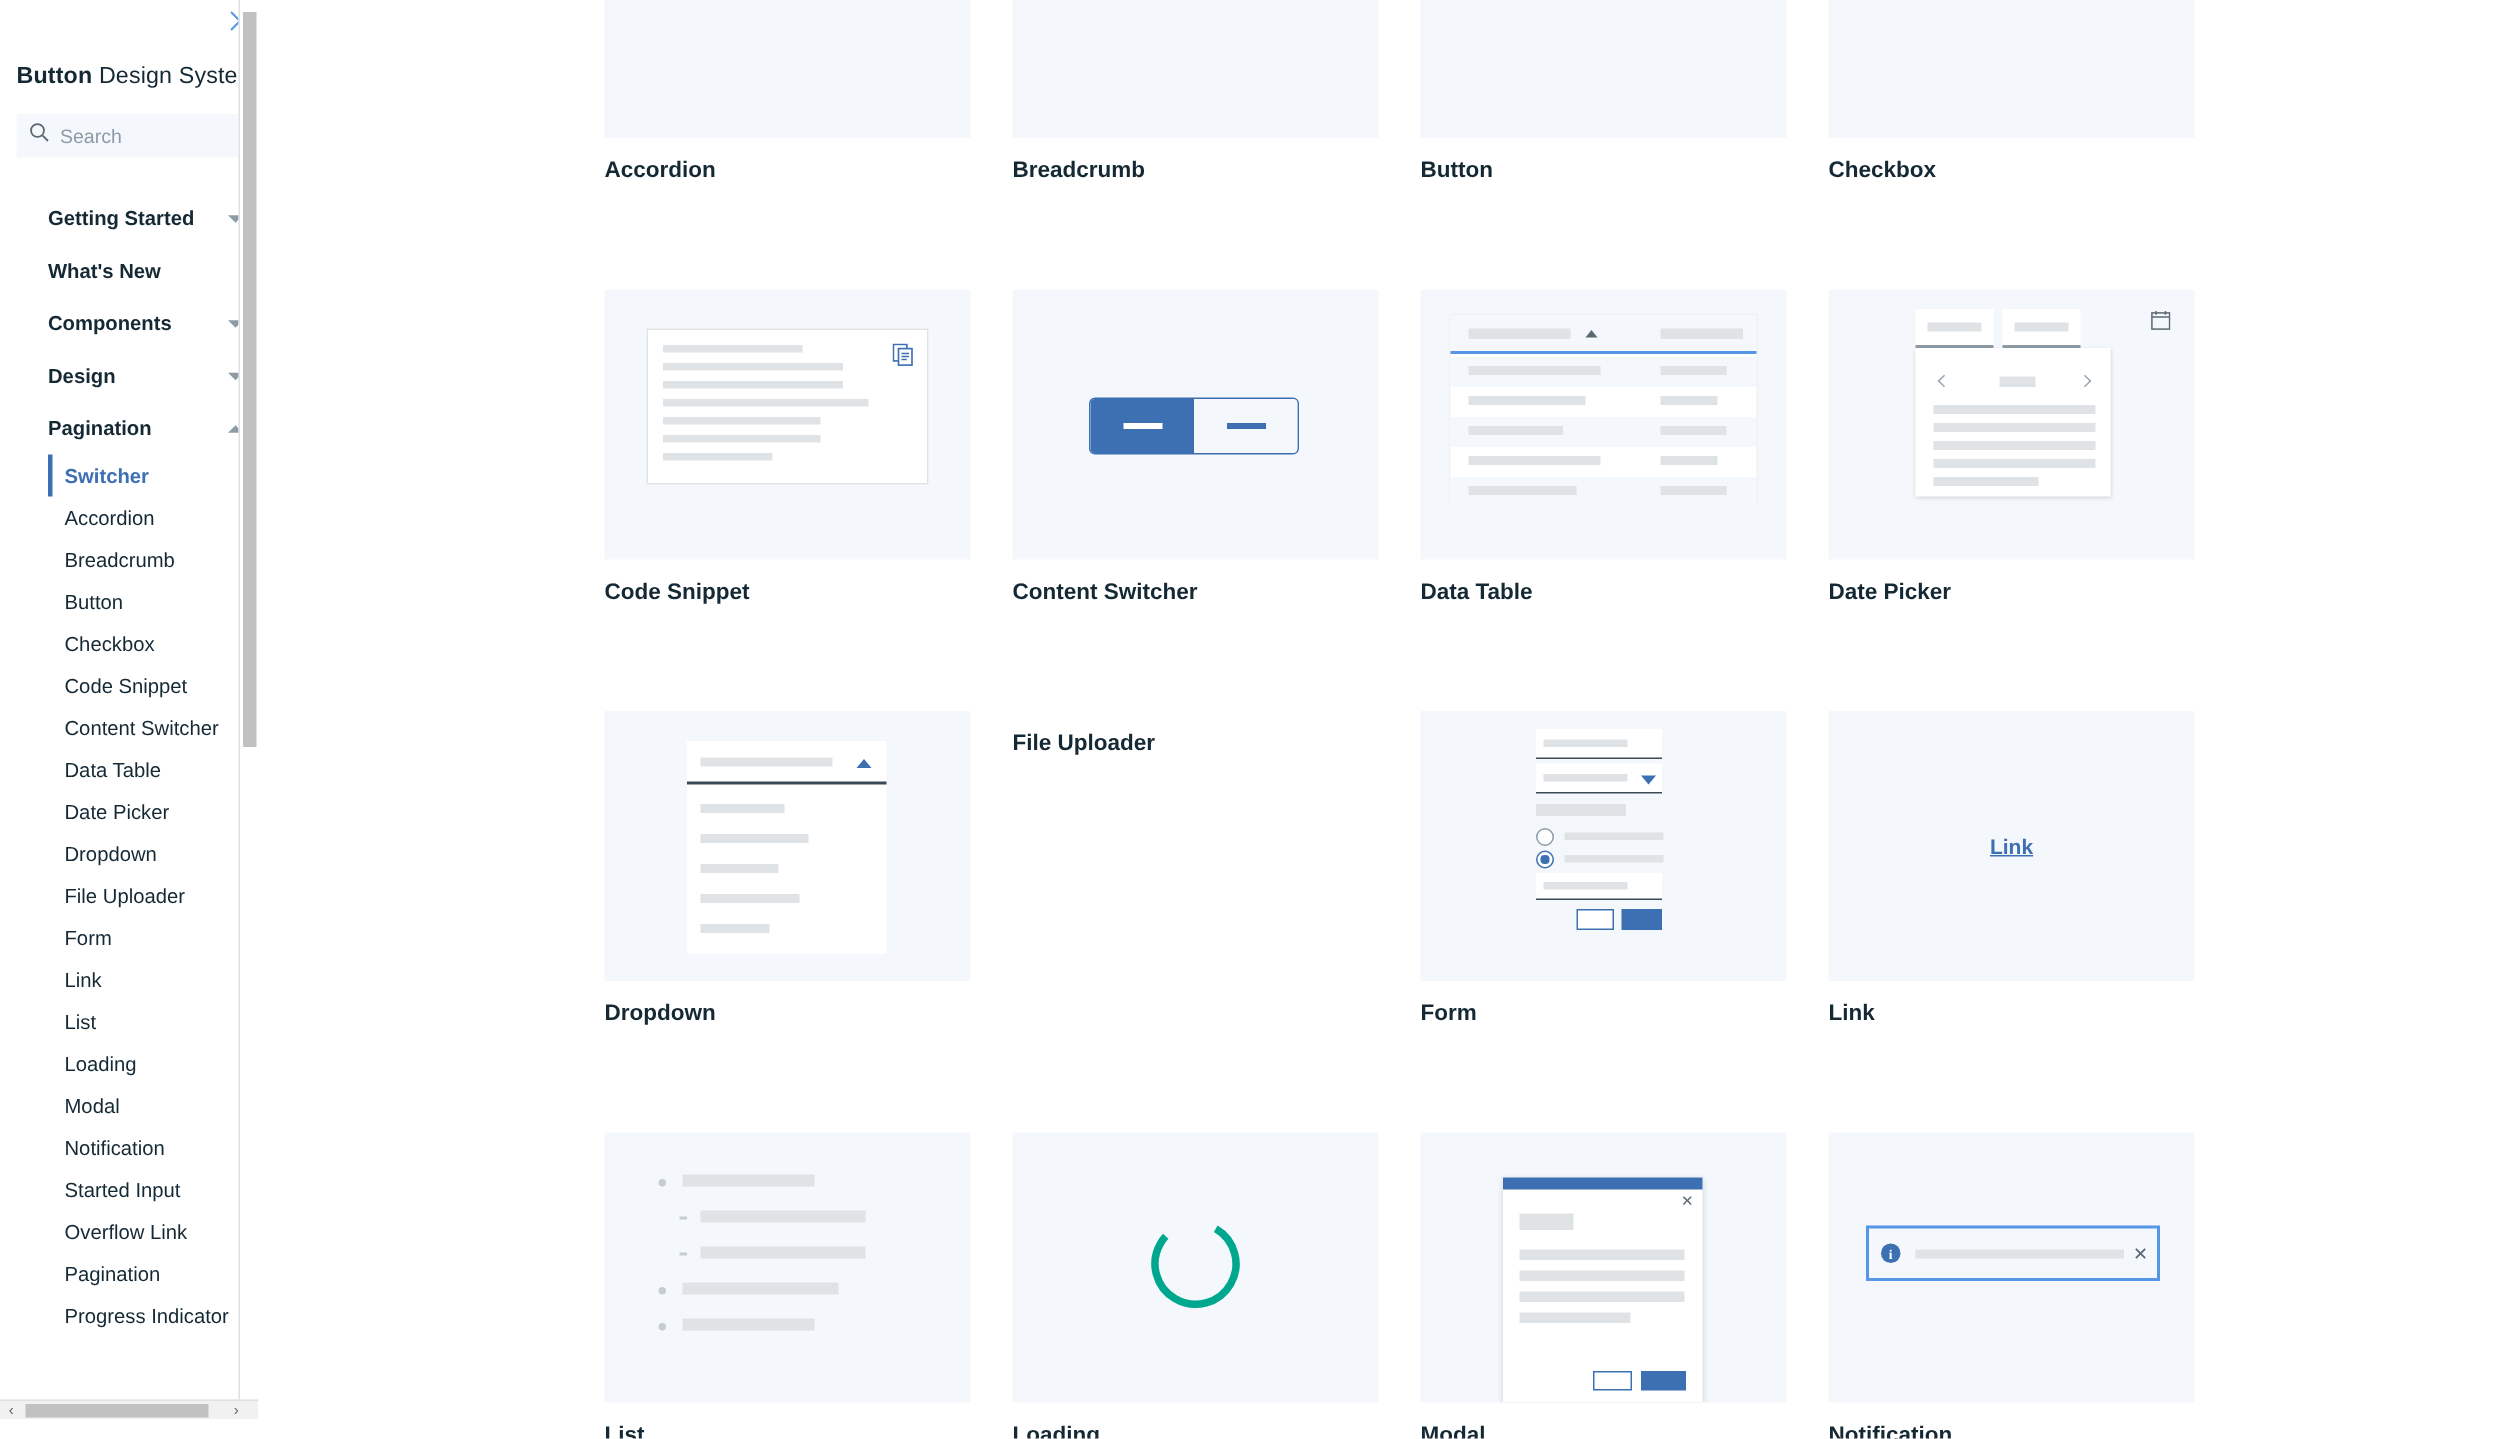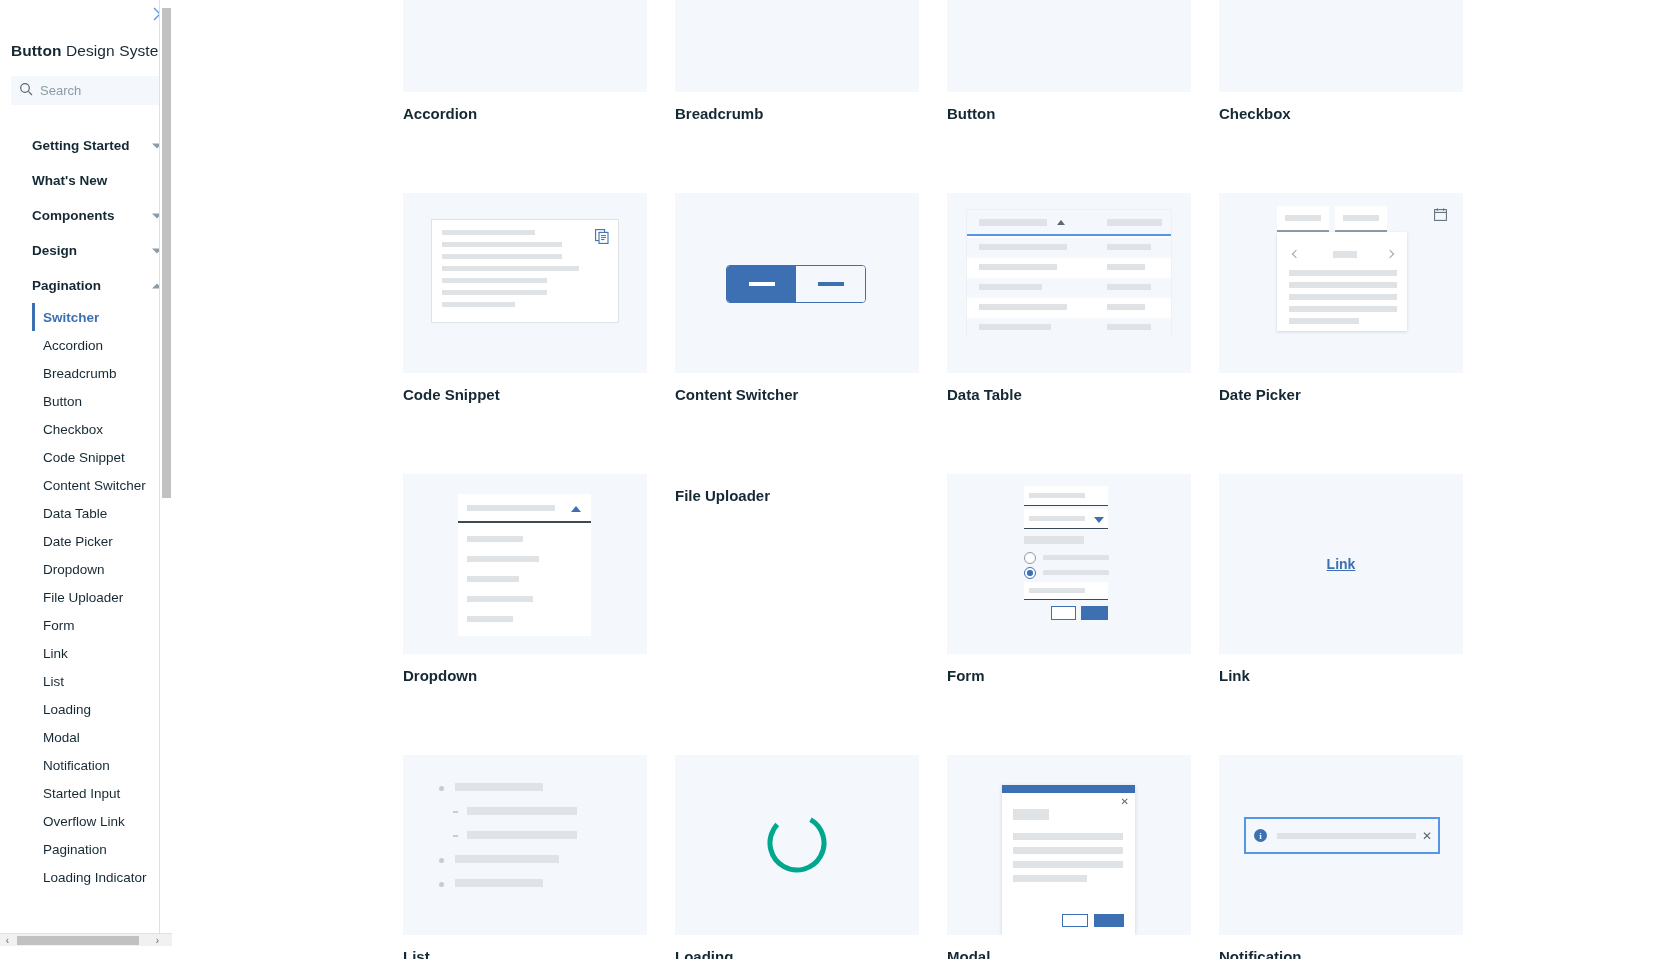--- a/index.html
+++ b/index.html
@@ -345,21 +345,21 @@
             <div class="nav-item">
               <span>Started Input</span>
             </div>
             <div class="nav-item">
               <span>Overflow Link</span>
             </div>
             <div class="nav-item">
               <span>Pagination</span>
             </div>
             <div class="nav-item">
-              <span>Loading Indicator</span>
+              <span>Progress Indicator</span>
             </div>
           </div>
       </div>
     </div>
 
     <div id="sb-scroll">
       <div id="sb-thumb"></div>
       <div id="sb-down">
         <svg width="10" height="7" viewBox="0 0 10 7">
             <path d="M1 1 L5 5.5 L9 1" stroke="#5a6872" stroke-width="1.3" fill="none"></path>

